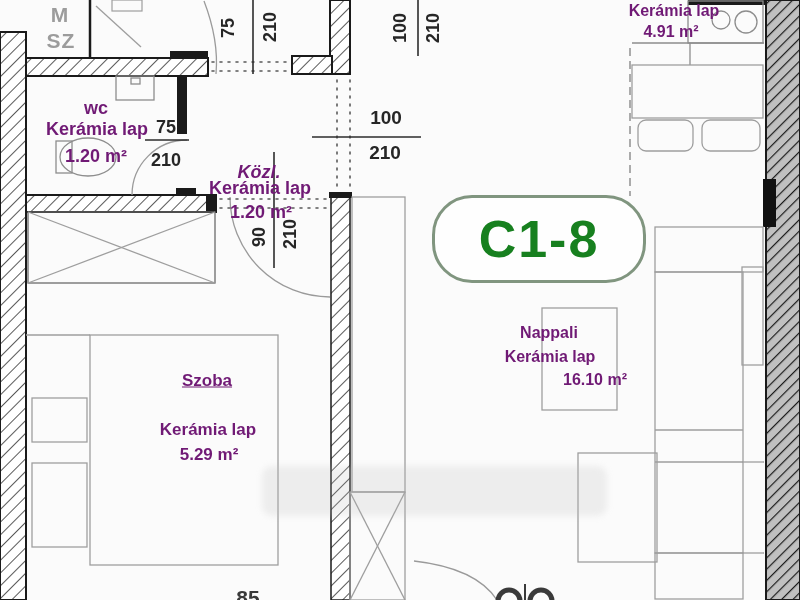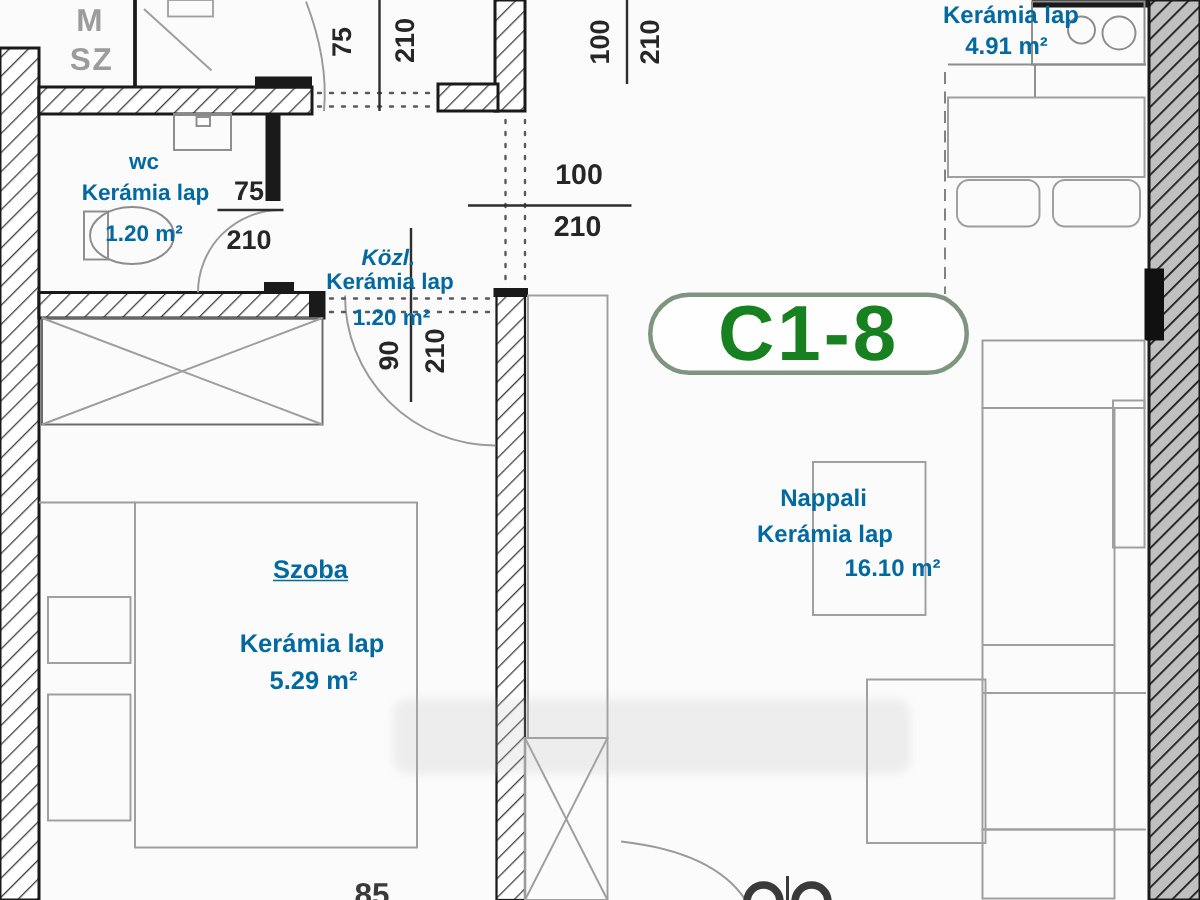--- a/index.html
+++ b/index.html
@@ -3,30 +3,30 @@
 <meta charset="utf-8">
 <style>
   html,body{margin:0;padding:0;background:#e8e8e8;}
   .plan{
     position:relative;width:800px;height:600px;background:#fbfbfb;
     overflow:hidden;font-family:"Liberation Sans","DejaVu Sans",sans-serif;
   }
   .plan svg{position:absolute;left:0;top:0;}
   .lbl{
     position:absolute;transform:translate(-50%,-50%);white-space:nowrap;
-    font-weight:700;color:#0369a1;line-height:1;
+    font-weight:700;color:#701a75;line-height:1;
   }
   .rot{transform:translate(-50%,-50%) rotate(-90deg);}
-  .fs15{font-size:15px;} .fs16{font-size:16px;} .fs17{font-size:17px;}
+  .fs15{font-size:18px;} .fs16{font-size:16px;} .fs17{font-size:17px;}
   .dim{font-size:18px;color:#262626;}
   .dimL{font-size:19px;color:#262626;}
   .muted{color:#9c9c9c;font-size:21px;letter-spacing:1px;}
   .clip85{font-size:21px;color:#3a3a3a;}
   .badge{
-    position:absolute;left:432px;top:195px;width:214px;height:55px;
+    position:absolute;left:432px;top:195px;width:214px;height:88px;
     border:3px solid #80957f;border-radius:40px;background:#fefefe;
     display:flex;align-items:center;justify-content:center;
     font-size:52px;font-weight:700;color:#17801f;letter-spacing:2px;
     box-sizing:border-box;
   }
   .watermark{
     position:absolute;left:262px;top:466px;width:345px;height:50px;
     background:rgba(185,185,185,0.20);border-radius:10px;filter:blur(3px);
   }
 </style>

